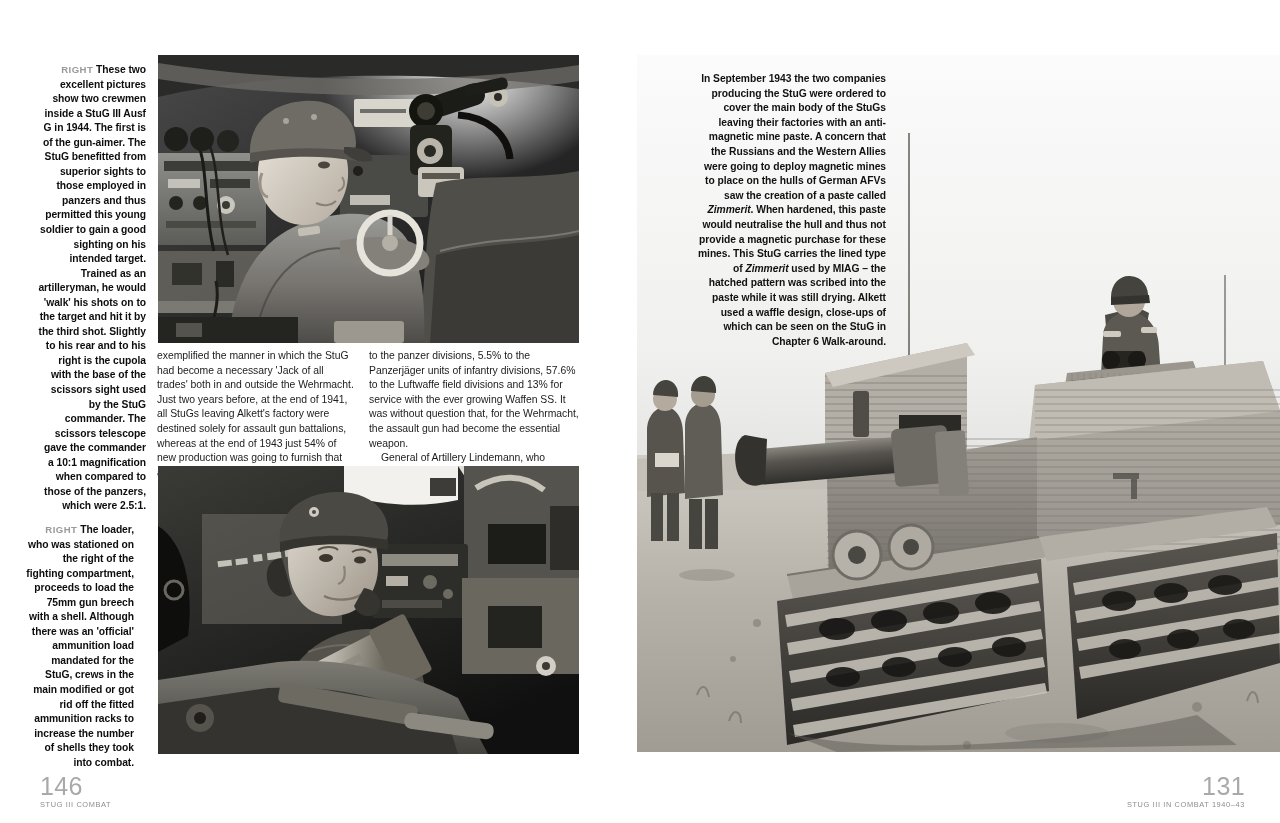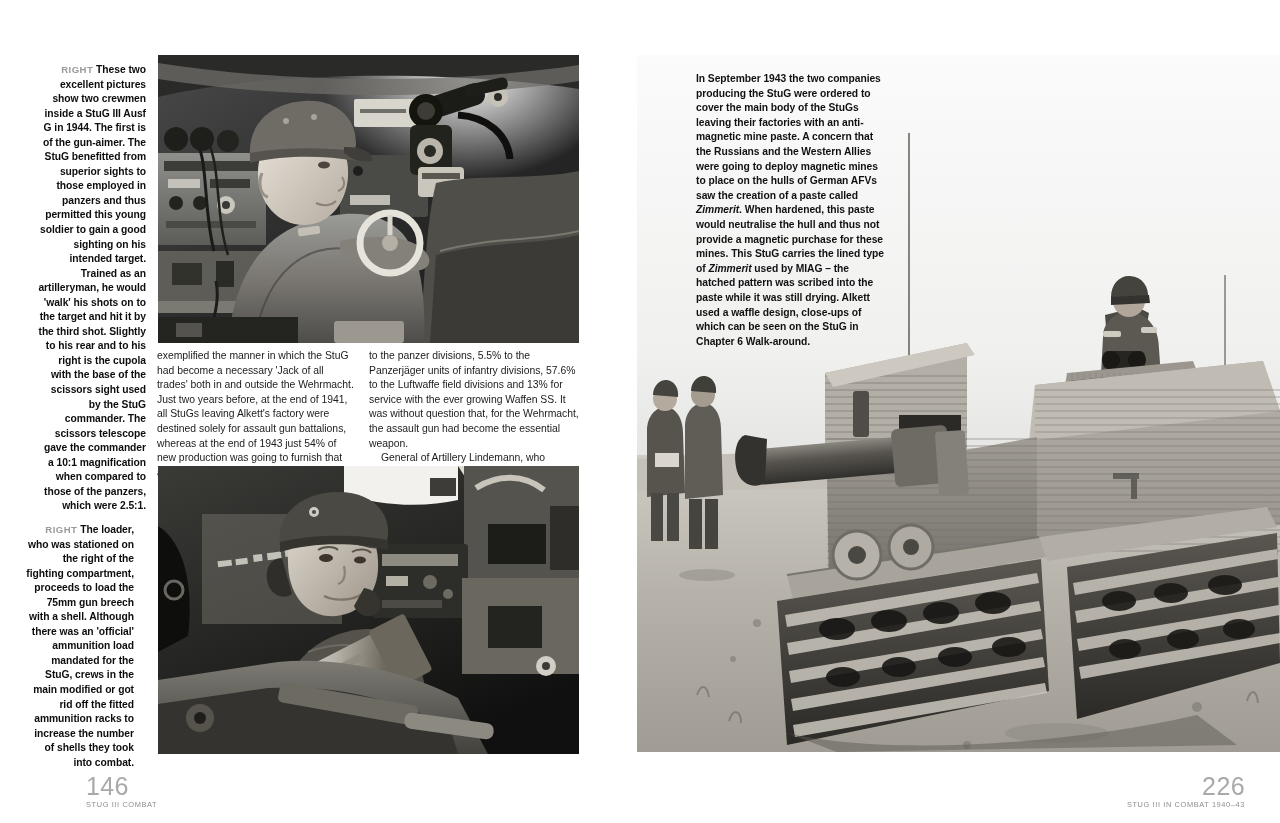--- a/index.html
+++ b/index.html
@@ -98,21 +98,21 @@
   }
 
   #caption-right {
     position: absolute;
     left: 76px; top: 72px;
     width: 190px;
     font-size: 10.3px;
     line-height: 14.6px;
     font-weight: bold;
     color: #111111;
-    text-align: left;
+    text-align: right;
     z-index: 6;
     letter-spacing: -0.05px;
   }
   #caption-right em { font-style: italic; }
 
   
   .folio-num {
     font-size: 25px;
     color: #a9a9a9;
     font-weight: normal;
@@ -122,21 +122,20 @@
   .folio-label {
     font-size: 7.4px;
     color: #8d8d8d;
     letter-spacing: 0.62px;
     line-height: 11px;
   }
   #folio-left {
     position: absolute;
     left: 40px; top: 773px;
     text-align: left;
-    margin-left: 46px;
   }
   #folio-right {
     position: absolute;
     right: 35px; top: 773px;
     text-align: right;
   }
 
   
   .ph-svg { display:block; width:100%; height:100%; }
 </style>
@@ -556,18 +555,18 @@
           <path d="M610 646 C614 632 620 636 621 648"></path>
         </g>
       </svg>
     </div>
 
     <div id="caption-right">
       <span>In September 1943 the two companies producing the StuG were ordered to cover the main body of the StuGs leaving their factories with an anti-magnetic mine paste. A concern that the Russians and the Western Allies were going to deploy magnetic mines to place on the hulls of German AFVs saw the creation of a paste called </span><em>Zimmerit</em><span>. When hardened, this paste would neutralise the hull and thus not provide a magnetic purchase for these mines. This StuG carries the lined type of </span><em>Zimmerit</em><span> used by MIAG – the hatched pattern was scribed into the paste while it was still drying. Alkett used a waffle design, close-ups of which can be seen on the StuG in Chapter 6 Walk-around.</span>
     </div>
 
     <div id="folio-right">
-      <div class="folio-num">226</div>
+      <div class="folio-num">131</div>
       <div class="folio-label">STUG III IN COMBAT 1940–43</div>
     </div>
   </div>
 
 </div>
 
 </body></html>

